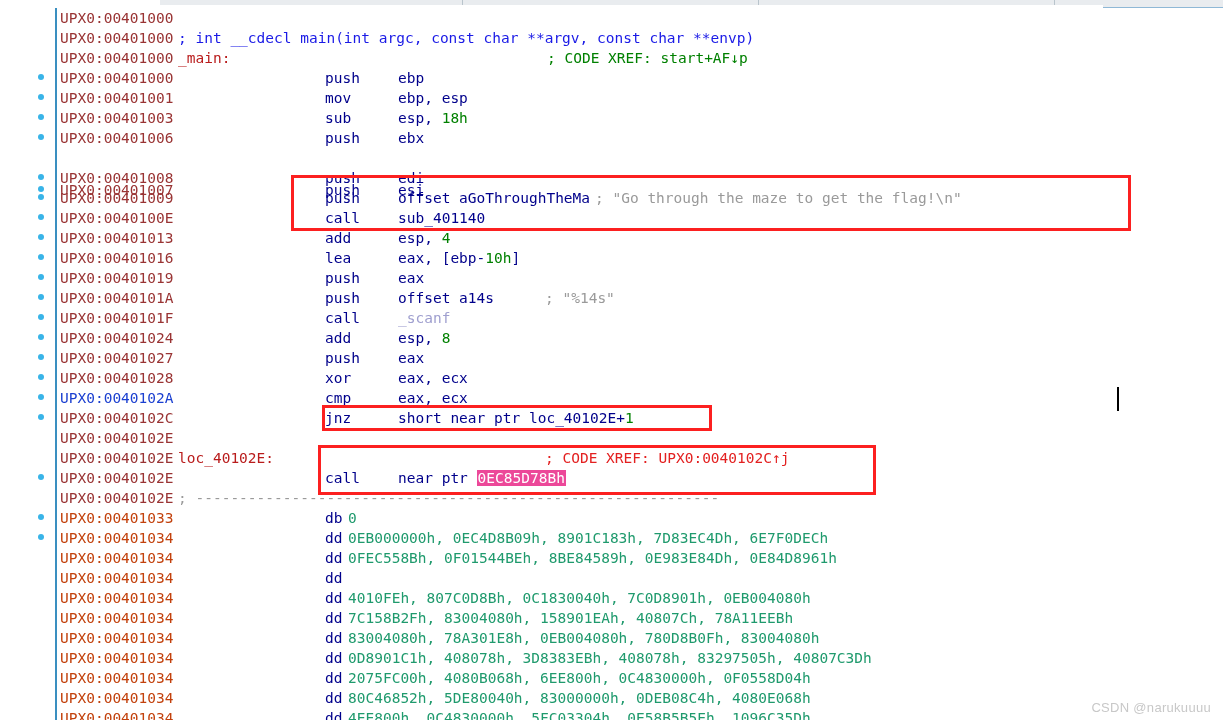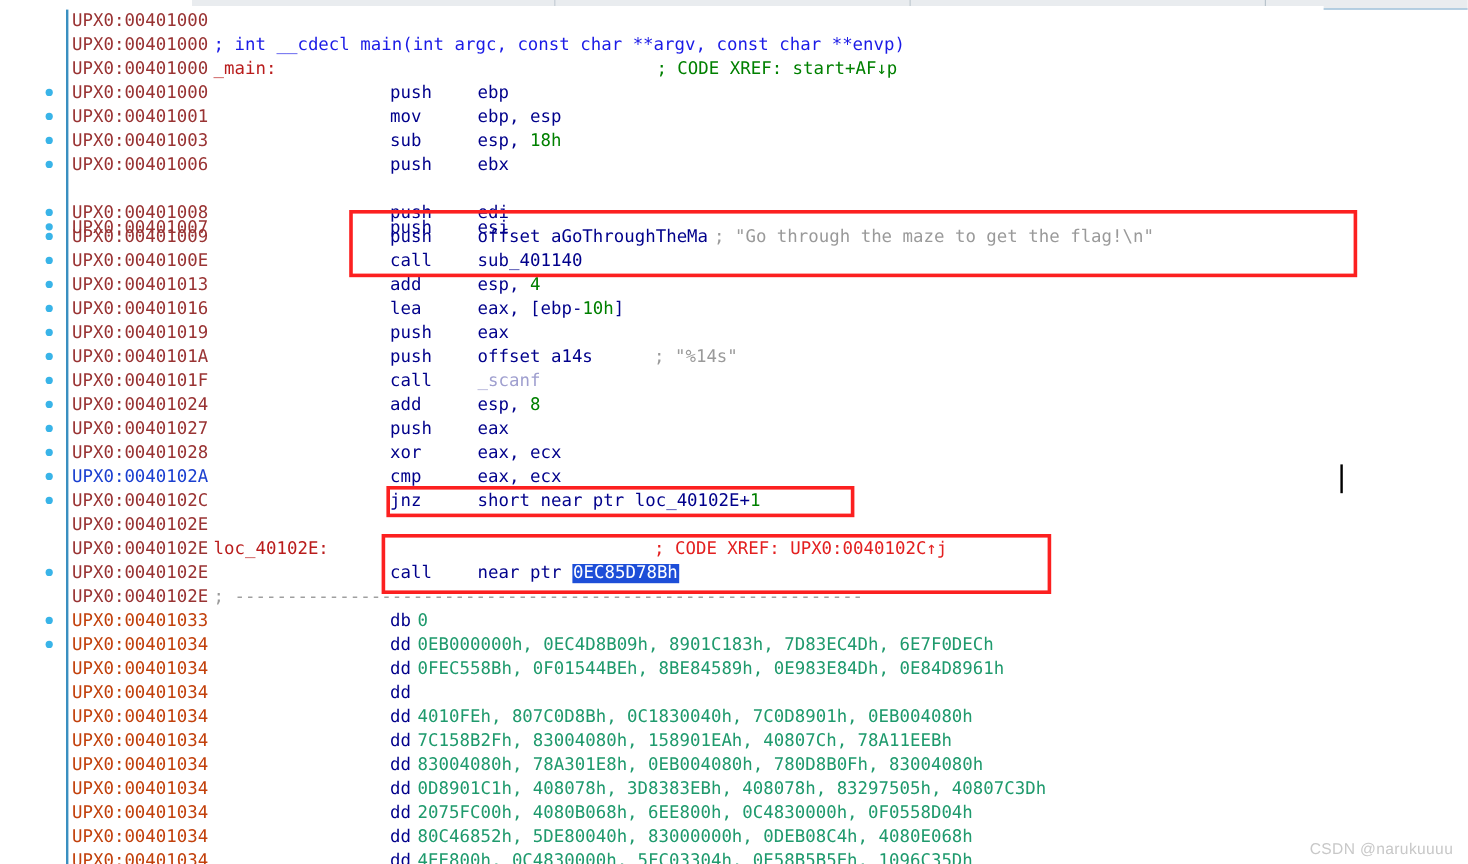--- a/index.html
+++ b/index.html
@@ -139,21 +139,21 @@
   }
   .xref.redx { color: #e32020; }
 
   .strcmt {
     position: absolute;
     color: #9a9a9a;
     font-size: 14.5px;
   }
 
   .hl-hex {
-    background: #1d4ed8;
+    background: #ec4899;
     color: #ffffff;
     padding: 0 1px;
   }
 
   
   .redbox {
     position: absolute;
     border: 3px solid #fc2020;
     box-sizing: border-box;
     pointer-events: none;

